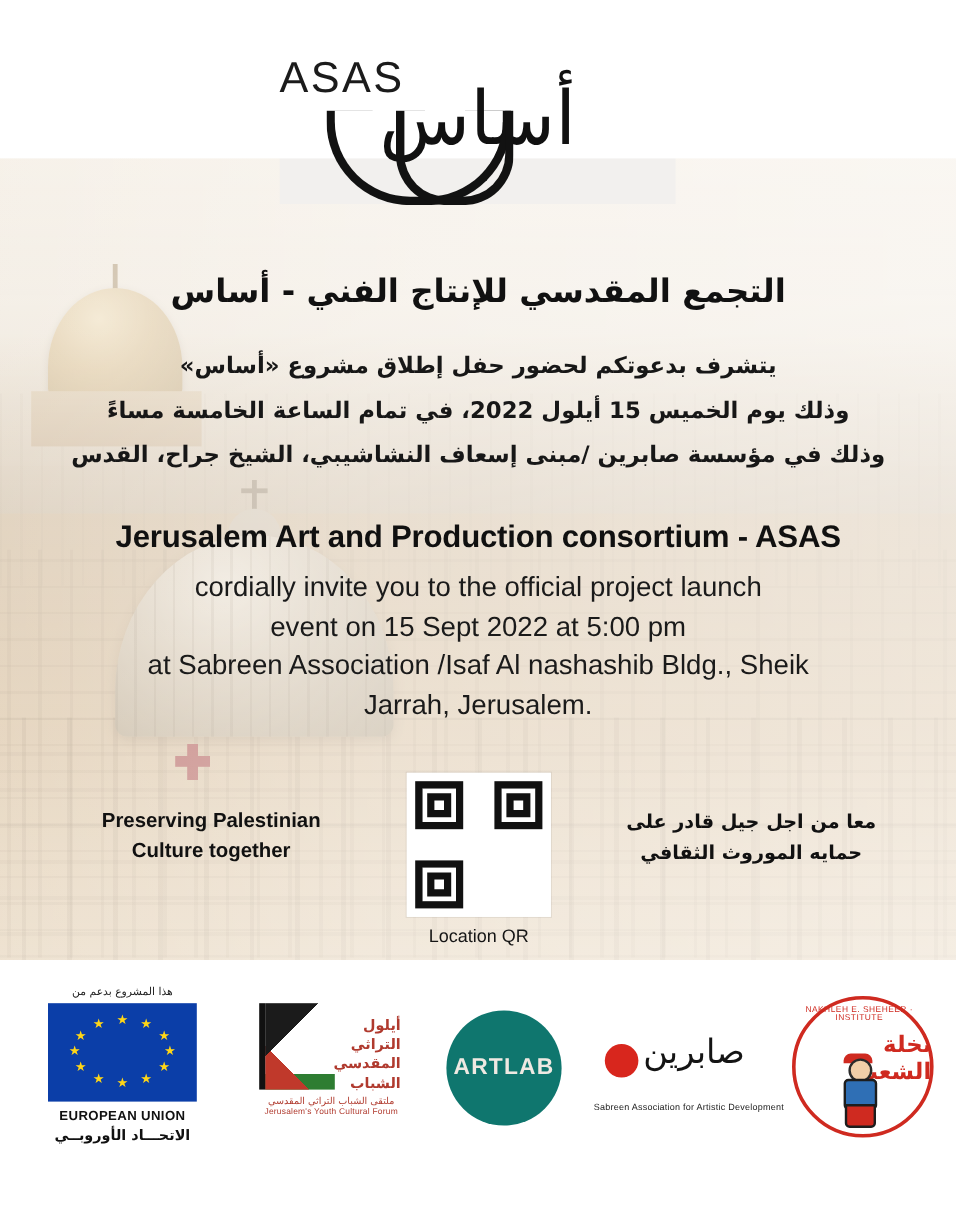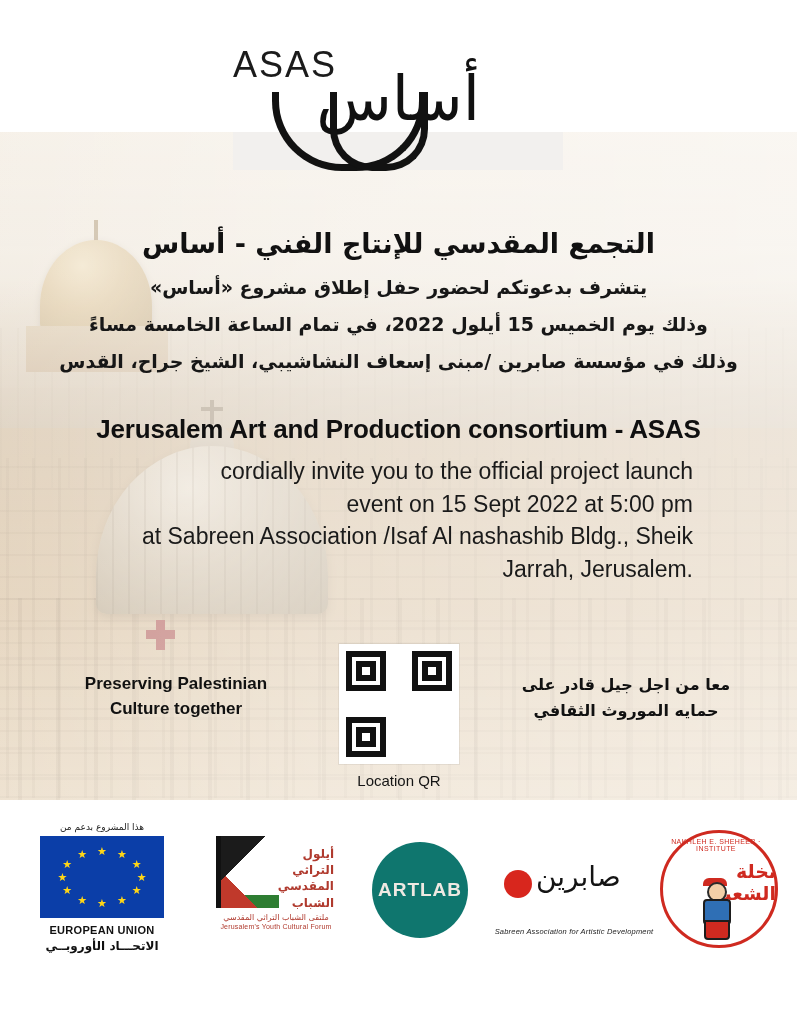--- a/index.html
+++ b/index.html
@@ -234,44 +234,44 @@
     margin-top: 100px;
     text-align: center;
     direction: rtl;
     font-family: "DejaVu Sans", sans-serif;
     font-size: 27px;
     font-weight: bold;
     color: #111111;
     letter-spacing: 0px;
   }
   .ar-lines {
-    margin-top: 10px;
+    margin-top: 28px;
     text-align: center;
     direction: rtl;
     font-family: "DejaVu Sans", sans-serif;
     font-size: 19px;
     font-weight: bold;
     color: #171717;
     line-height: 1.95;
   }
   .en-title {
     margin-top: 34px;
     text-align: center;
     font-size: 26px;
     font-weight: bold;
     color: #101010;
     letter-spacing: -0.2px;
   }
   .en-lines {
     margin-top: 10px;
-    text-align: right;
+    text-align: center;
     font-size: 23px;
     color: #1a1a1a;
     line-height: 1.42;
-    padding: 0 104px;
+    padding: 0 46px;
   }
 
   
   .lower-row {
     position: absolute;
     left: 0; top: 800px;
     width: 797px;
     height: 0;
     z-index: 10;
   }
@@ -473,23 +473,22 @@
     left: 52px; top: 2px;
     direction: rtl;
     font-family: "DejaVu Sans", sans-serif;
     font-size: 28px;
     color: #141414;
     line-height: 1.1;
   }
   .sabreen-en {
     font-size: 7.5px;
     color: #222;
-    margin-top: 11px;
+    margin-top: 2px;
     letter-spacing: .2px;
-    font-style: italic;
   }
   
   .nakhleh {
     position: absolute;
     left: 660px; top: 30px;
     width: 116px; height: 120px;
   }
   .nak-ring {
     position: absolute;
     left: 0; top: 0;

